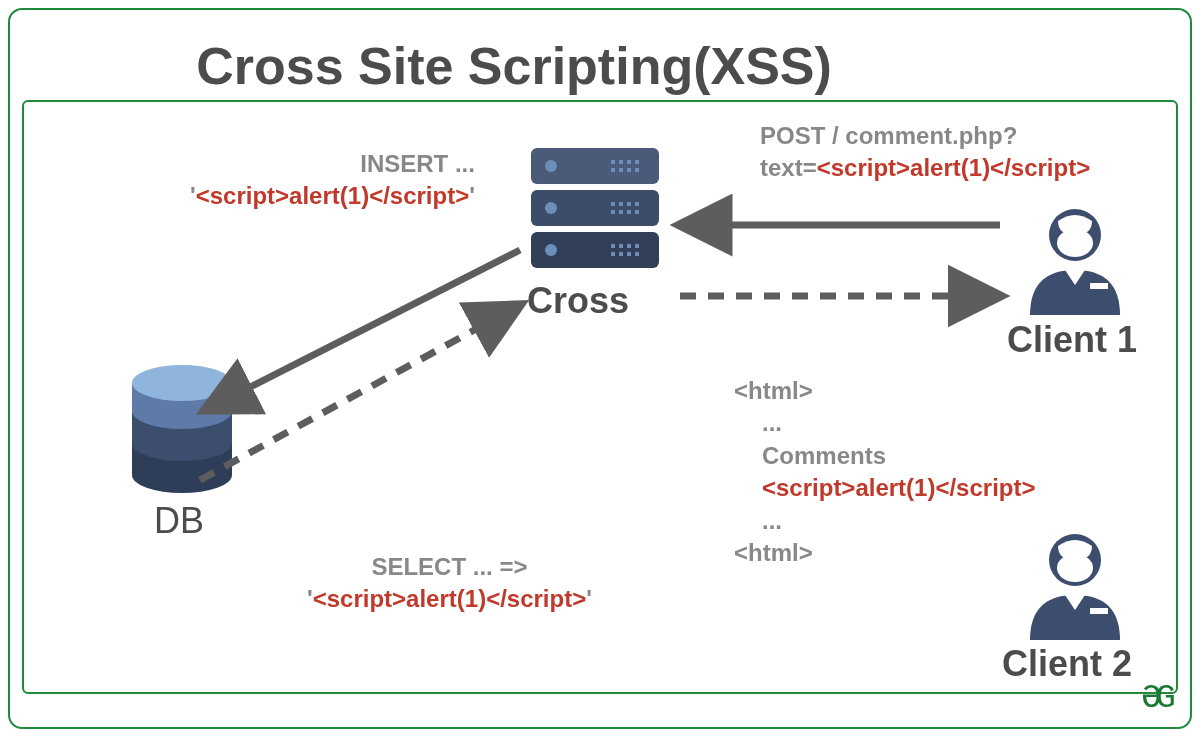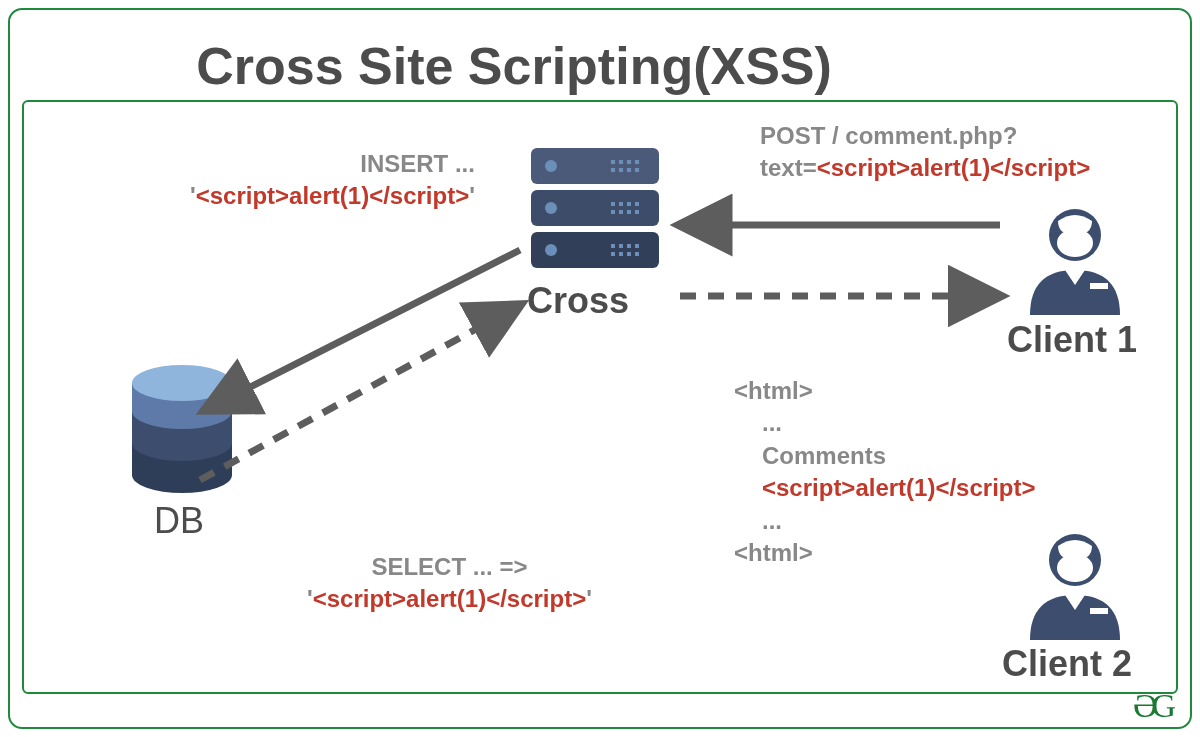--- a/index.html
+++ b/index.html
@@ -75,22 +75,22 @@
   .ann-insert { left: 190px; top: 148px; }
   .ann-select { left: 295px; top: 551px; margin-left: 12px; }
   .ann-html { left: 734px; top: 375px; }
   .server-icon { position: absolute; left: 525px; top: 140px; }
   .db-icon { position: absolute; left: 127px; top: 365px; }
   .client-icon { position: absolute; }
   .c1 { left: 1020px; top: 205px; }
   .c2 { left: 1020px; top: 530px; }
   .logo {
     position: absolute;
-    right: 30px; bottom: 12px;
-    font-family: Liberation Serif, serif;
+    right: 30px; bottom: 20px;
+    font-family: Liberation Mono, monospace;
     font-size: 34px;
     color: #1a7a33;
     font-weight: 400;
     letter-spacing: -6px;
   }
   svg.arrows { position: absolute; left: 0; top: 0; }
 </style>
 </head>
 <body>
 

